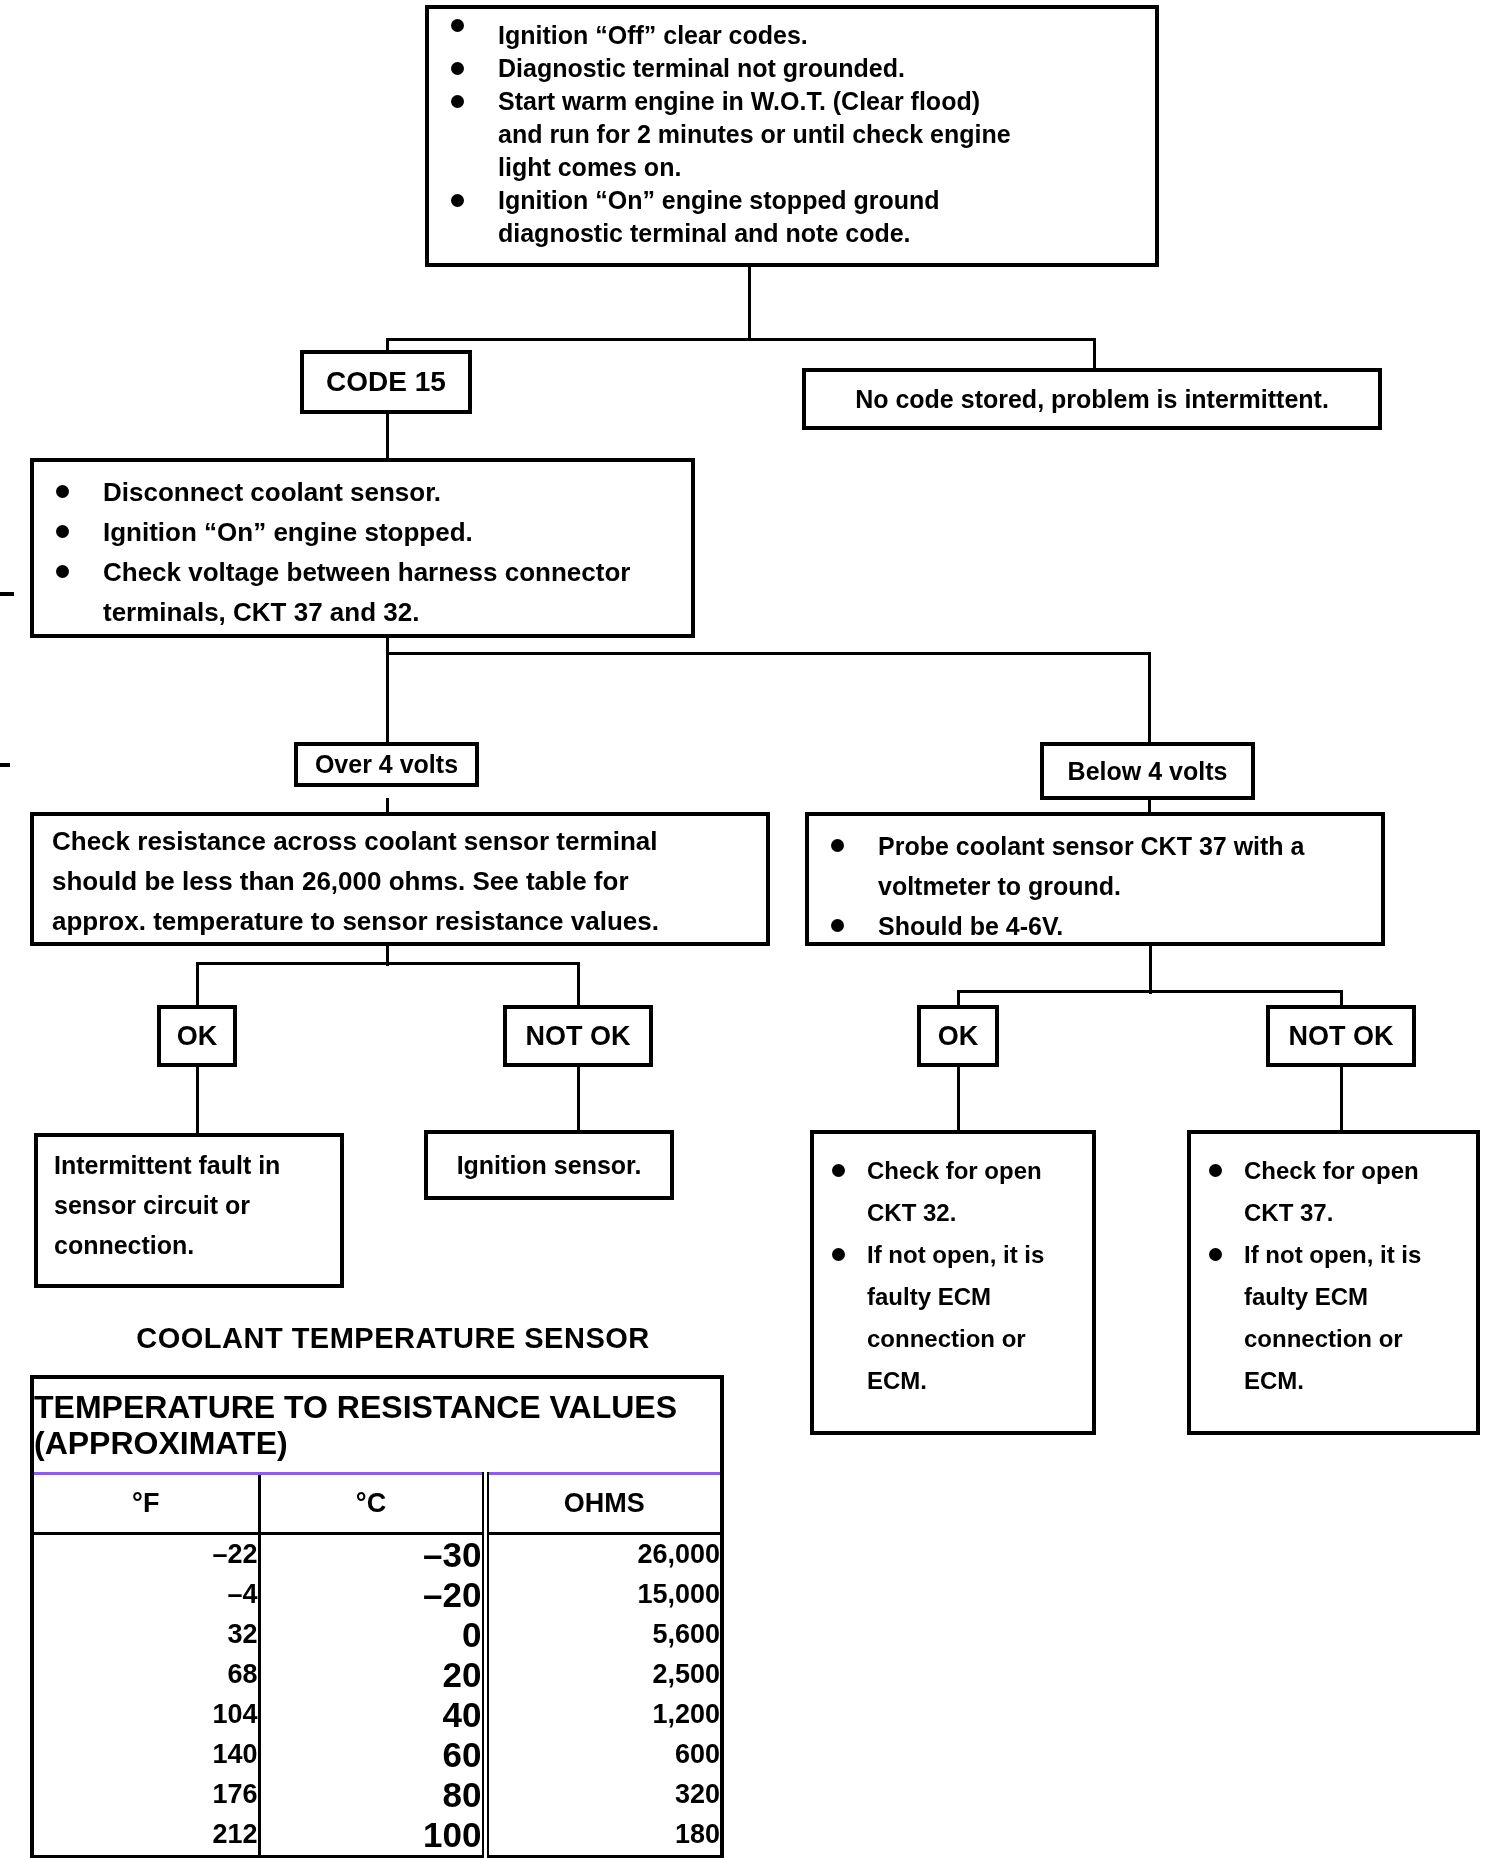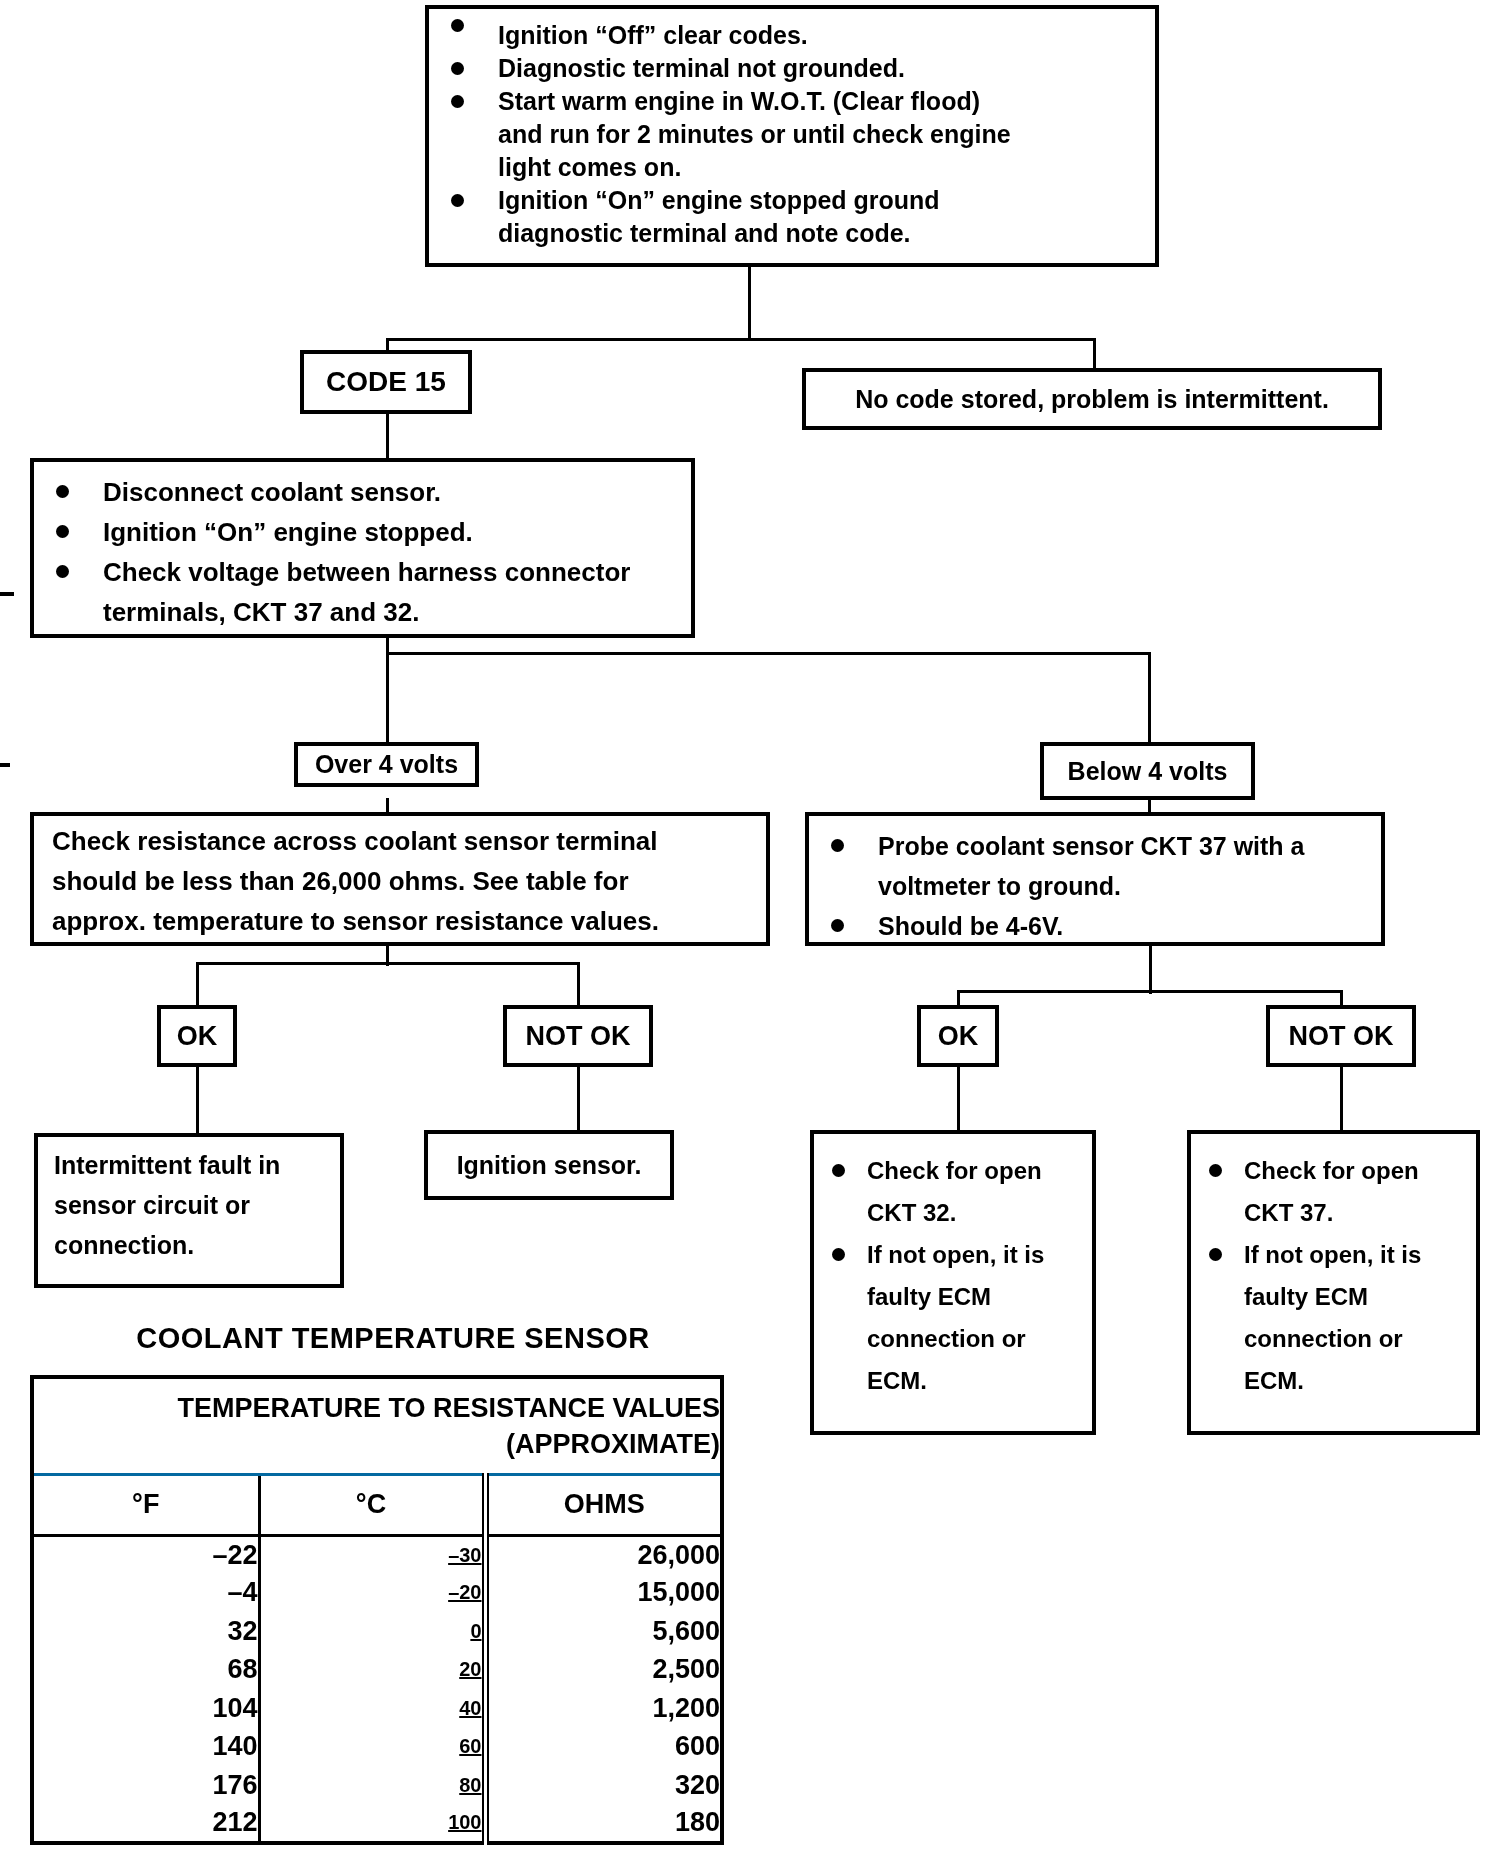--- a/index.html
+++ b/index.html
@@ -14,26 +14,26 @@
   .center{display:flex;align-items:center;justify-content:center;white-space:pre;}
   .ln{position:absolute;background:#000;}
   .bullets{padding:10px 6px 0 16px;}
   .bullet{display:flex;align-items:flex-start;}
   .dot{width:13px;height:13px;border-radius:50%;background:#000;flex:0 0 13px;margin-right:34px;margin-left:6px;}
   .btext{white-space:pre;}
   .plain{white-space:pre;}
   
   .rtable{position:absolute;border-collapse:collapse;table-layout:fixed;background:#fff;}
   .rtable td,.rtable th{padding:0;font-weight:700;box-sizing:border-box;}
-  .thdr{border-bottom:3px solid #0369a1;text-align:right;font-size:27px;line-height:36px;height:96px;}
+  .thdr{border-bottom:3px solid #8b5cf6;text-align:left;font-size:32px;line-height:36px;height:96px;}
   .chdr{border-bottom:3px solid #000;text-align:center;font-size:27px;height:60px;}
   .cF{border-right:3px solid #000;}
   .cC{border-right:7px double #000;}
   .dF{text-align:right;padding-right:85px;border-right:3px solid #000;font-size:27px;height:38px;}
-  .dC{text-align:right;padding-right:95px;border-right:7px double #000;font-size:20px;height:38px;text-decoration:underline;}
+  .dC{text-align:right;padding-right:95px;border-right:7px double #000;font-size:35px;height:38px;}
   .dO{text-align:right;padding-right:55px;font-size:27px;height:38px;}
   .ttitle{position:absolute;text-align:center;font-size:29px;letter-spacing:0.5px;}
 </style>
 </head>
 <body>
 
 <div class="canvas">
 
   <div class="box bullets" style="left:425px;top:5px;width:734px;height:262px;font-size:25px;line-height:33px;">
     <div class="bullet">

